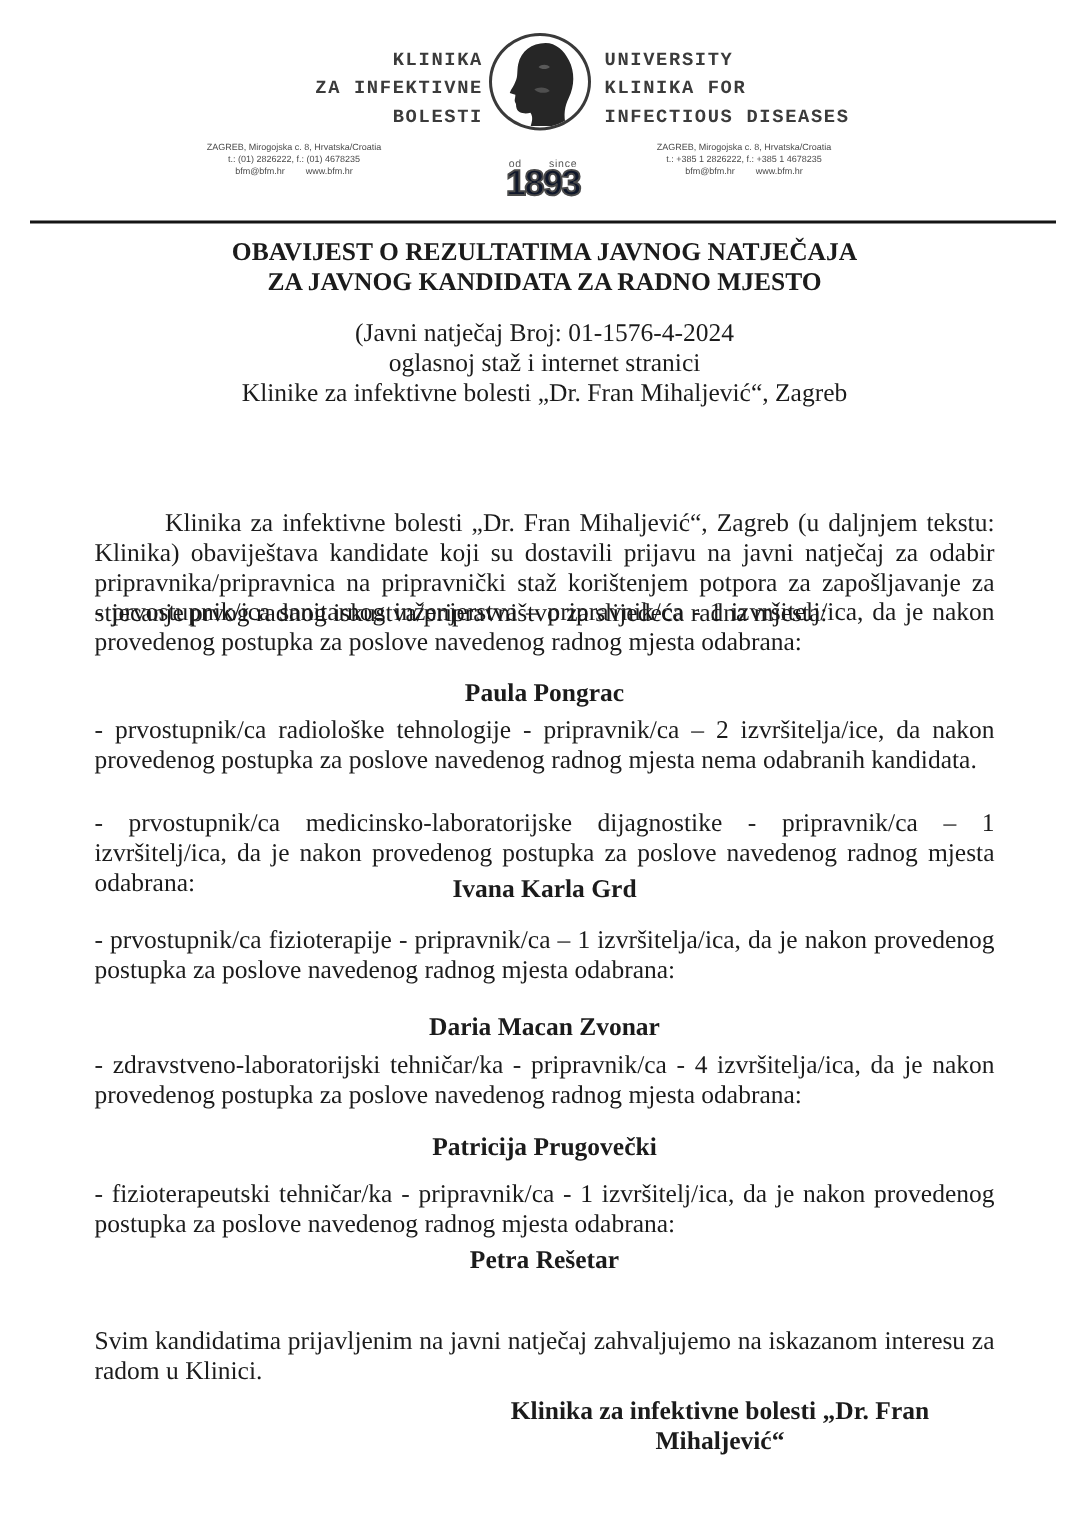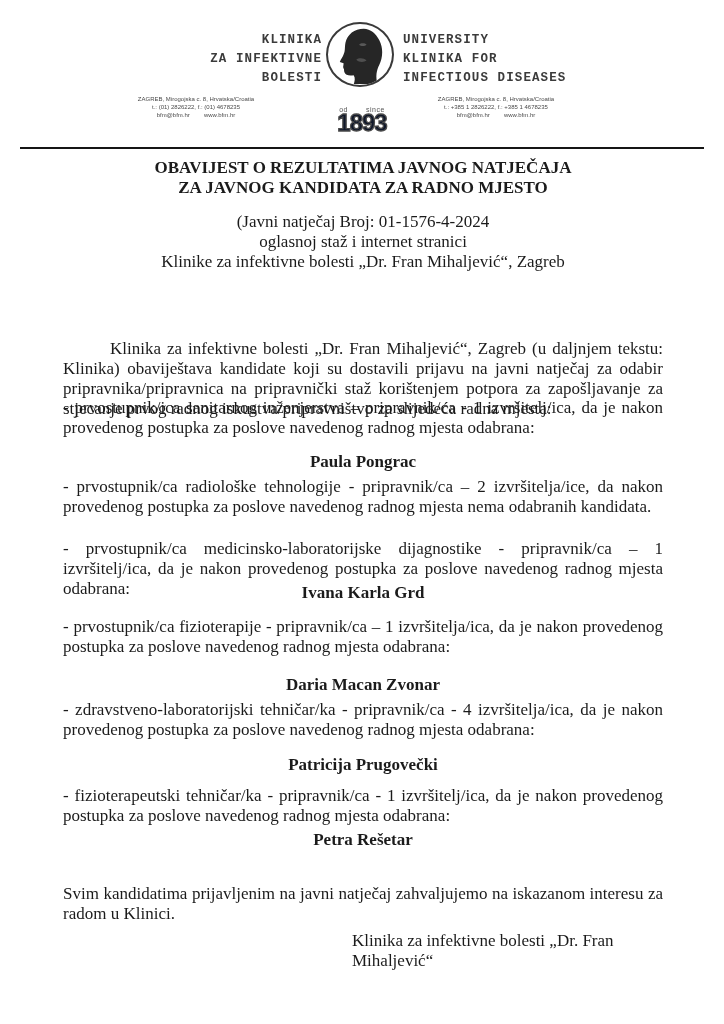--- a/index.html
+++ b/index.html
@@ -44,21 +44,21 @@
   .b-title1{top:158px;} .b-title2{top:178px;}
   .b-sub{top:212px;}
   .b-p1{top:295px;text-indent:47px;margin-top:44px;}
   .b-i1{top:398px;} .b-n1{top:452px;}
   .b-i2{top:477px;}
   .b-i3{top:539px;} .b-n3{top:583px;}
   .b-i4{top:617px;} .b-n4{top:675px;}
   .b-i5{top:700px;} .b-n5{top:755px;}
   .b-i6{top:786px;} .b-n6{top:830px;}
   .b-close{top:884px;}
-  .b-sign{top:931px;left:352px;width:330px;text-align:left;}
+  .b-sign{top:931px;left:315px;width:330px;text-align:center;font-weight:bold;}
 </style>
 </head>
 <body>
 
 <div class="page">
 
   <div class="org org-hr">
     <div>KLINIKA</div>
     <div>ZA INFEKTIVNE</div>
     <div>BOLESTI</div>

